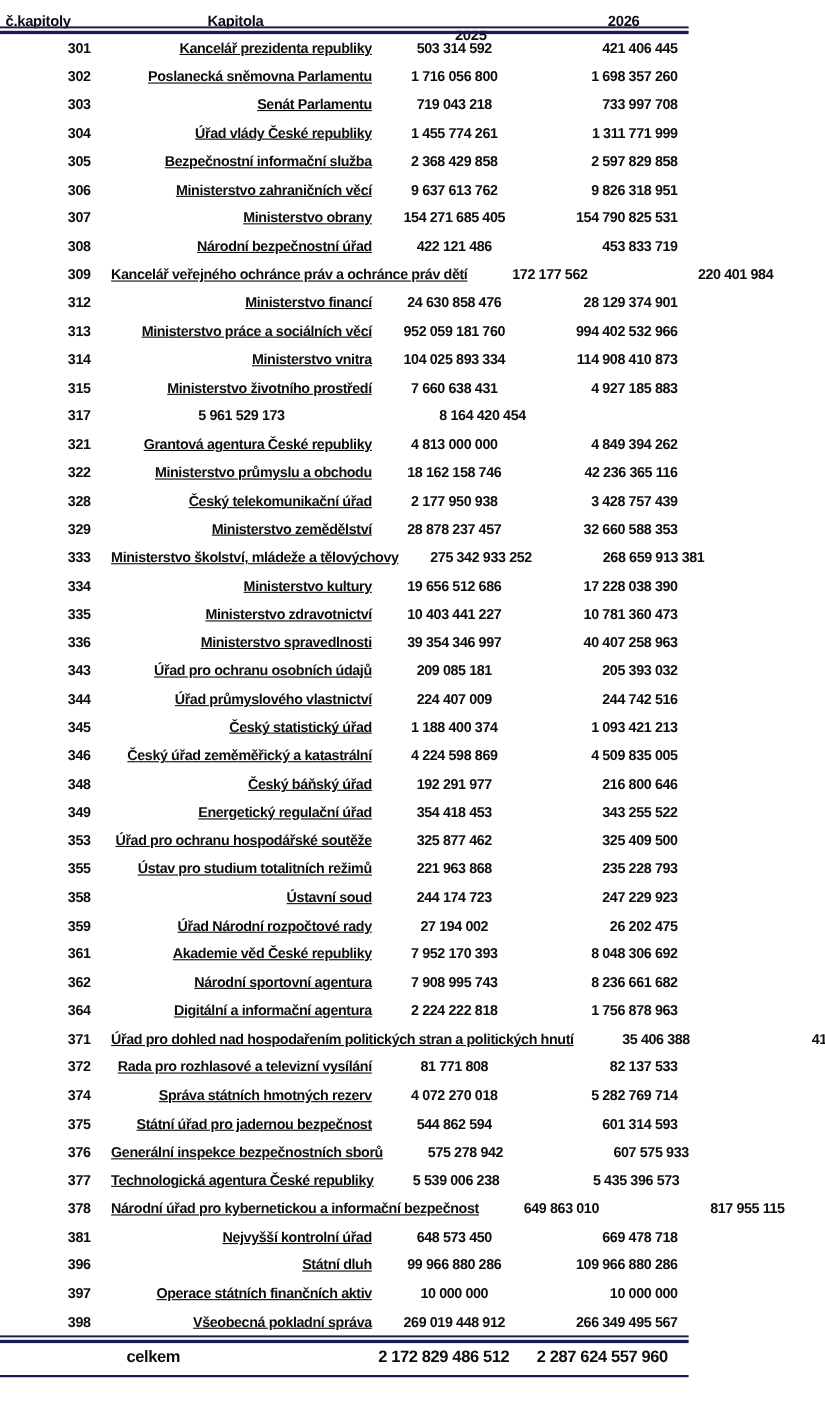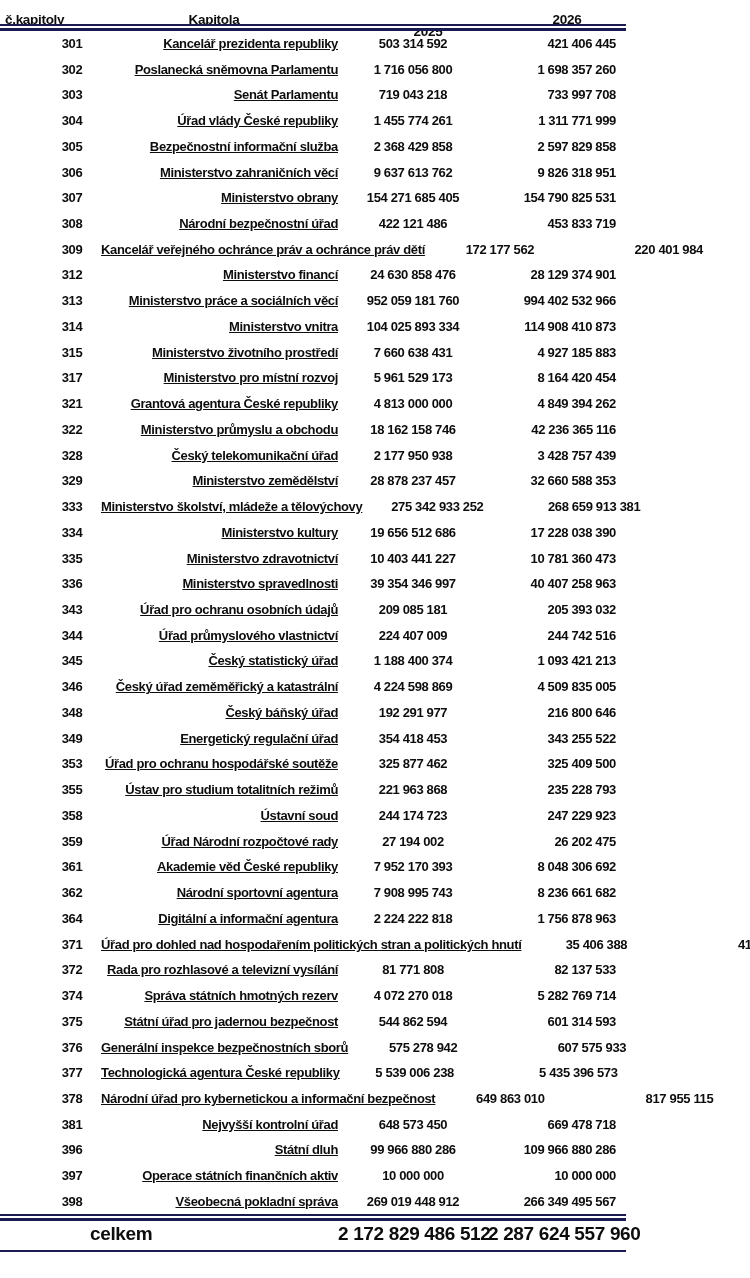--- a/index.html
+++ b/index.html
@@ -36,21 +36,21 @@
   .dbl-rule { width: 100%; }
   .dbl-rule .thin  { height: 1.5px; background: #1a1b50; }
   .dbl-rule .gapln { height: 2px;  background: #ffffff; }
   .dbl-rule .thick { height: 3px;  background: #1a1b50; }
   .tbody { display: flex; flex-direction: column; margin-left: 11px; }
   .row { height: 25.74px; font-size: 13px; font-weight: 700; letter-spacing: -0.35px; }
   .row .c1 { text-align: center; padding-left: 32px; }
   .row .c2 { text-align: right; white-space: nowrap; overflow: visible; text-decoration: underline; }
   .row .c3 { text-align: center; white-space: nowrap; }
   .row .c4 { text-align: right; white-space: nowrap; padding-right: 10px; }
-  .footer-row { height: 26px; font-size: 19px; font-weight: 700; letter-spacing: -0.35px; }
+  .footer-row { height: 26px; font-size: 15px; font-weight: 700; letter-spacing: -0.35px; gap: 25px; }
   .footer-row .c2 { text-align: left; }
   .footer-row .c3 { text-align: right; white-space: nowrap; }
   .footer-row .c4 { text-align: right; white-space: nowrap; padding-right: 24px; }
   .bottom-rule { height: 2.5px; background: #1a1b50; margin-top: 3px; }
 </style>
 </head>
 <body>
 
 <div class="budget-table">
 
@@ -154,21 +154,20 @@
 
   <div class="grid-row row">
     <div class="c1">315</div>
     <div class="c2">Ministerstvo životního prostředí</div>
     <div class="c3">7 660 638 431</div>
     <div class="c4">4 927 185 883</div>
   </div>
 
   <div class="grid-row row">
     <div class="c1">317</div>
-    <div class="c2">Ministerstvo pro místní rozvoj</div>
     <div class="c3">5 961 529 173</div>
     <div class="c4">8 164 420 454</div>
   </div>
 
   <div class="grid-row row">
     <div class="c1">321</div>
     <div class="c2">Grantová agentura České republiky</div>
     <div class="c3">4 813 000 000</div>
     <div class="c4">4 849 394 262</div>
   </div>

